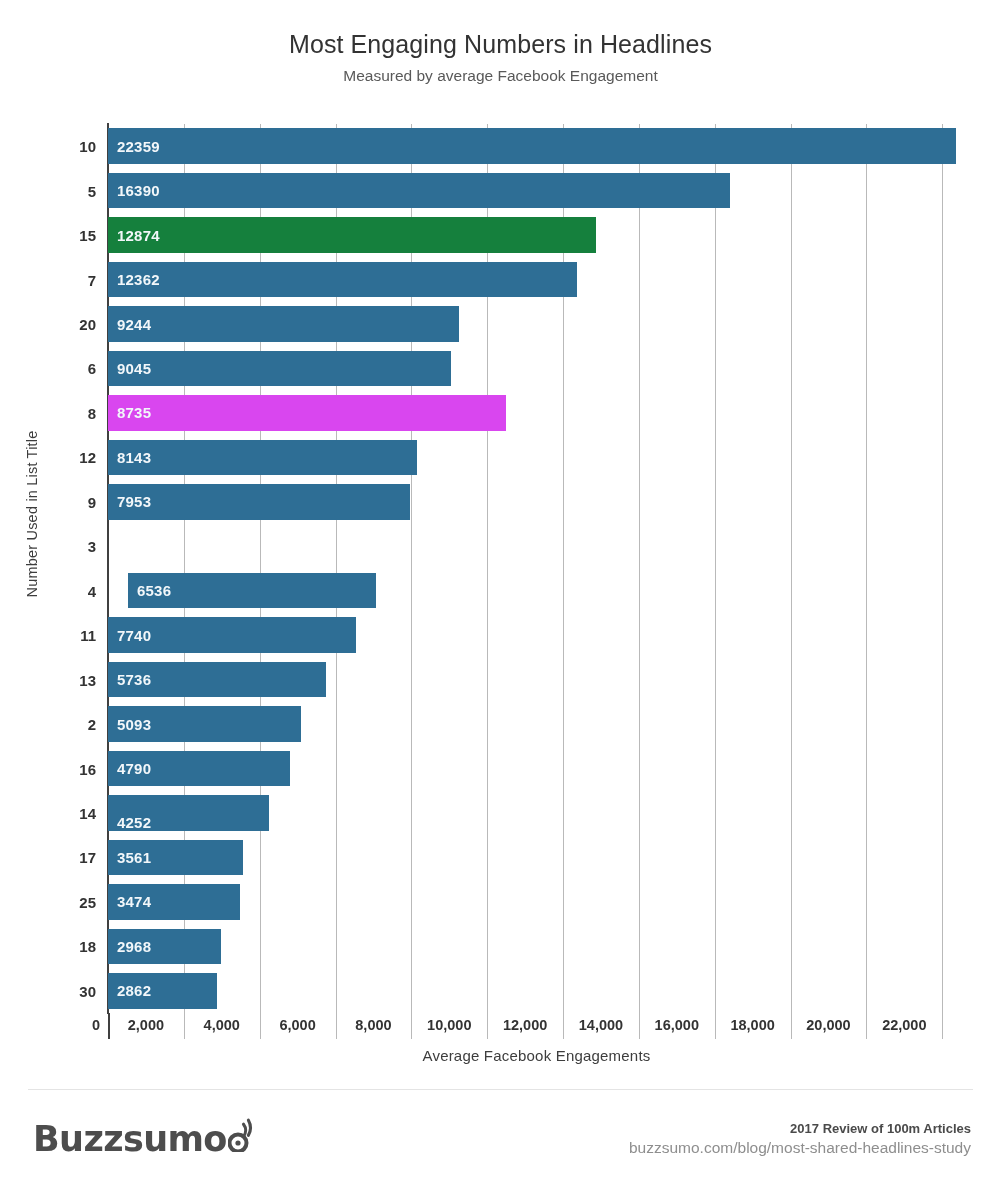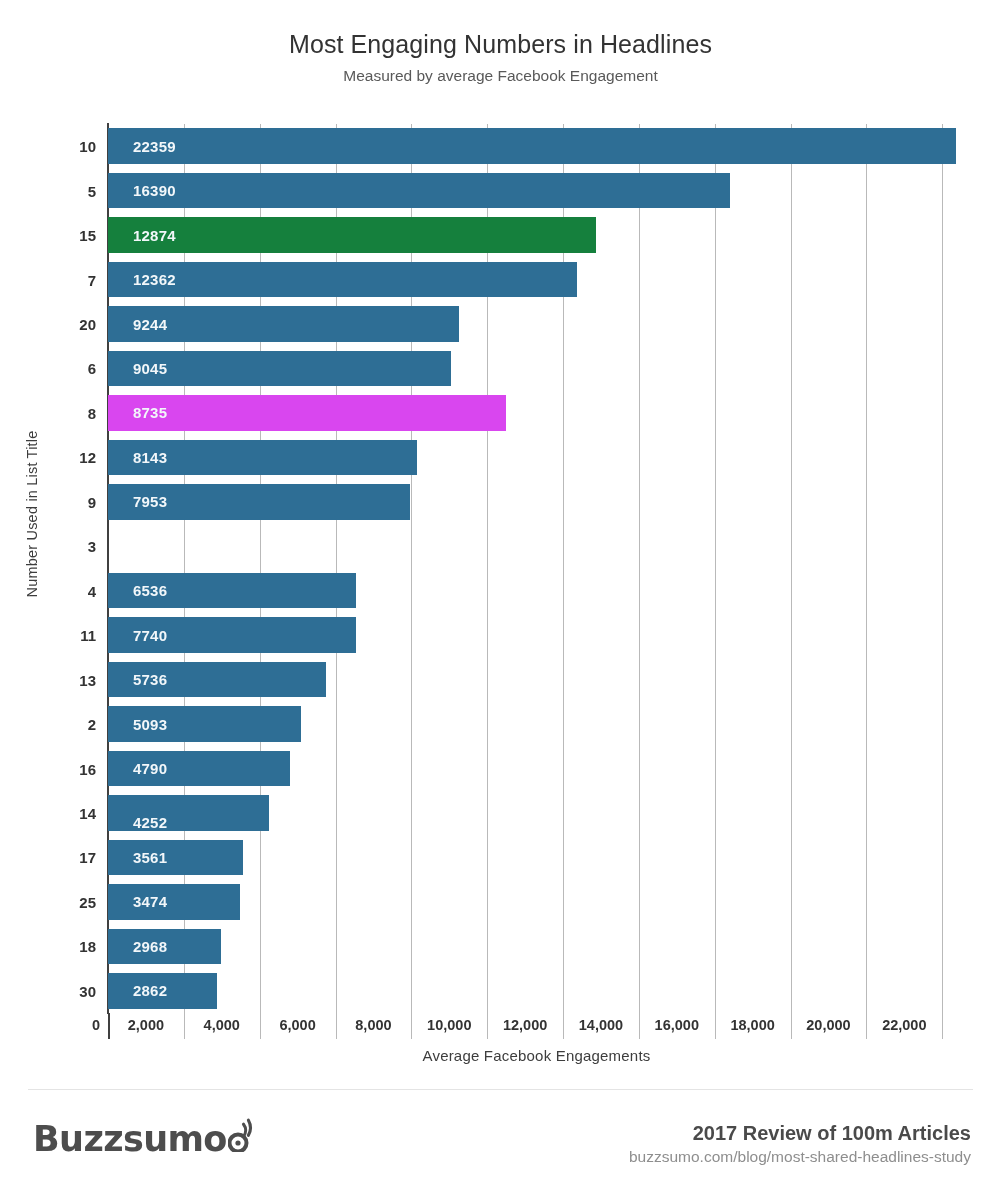--- a/index.html
+++ b/index.html
@@ -105,21 +105,20 @@
     display: flex;
     align-items: center;
   }
   .bar {
     height: 100%;
     background: #2e6e95;
     position: relative;
     display: flex;
     align-items: center;
     box-sizing: border-box;
-    padding-left: 16px;
   }
   .bar-label {
     color: #f2f7fa;
     font-size: 15px;
     font-weight: 700;
     padding-left: 9px;
     white-space: nowrap;
     letter-spacing: 0.2px;
   }
 
@@ -214,21 +213,21 @@
     margin-left: 1px;
     margin-bottom: 1px;
   }
   .footer-right {
     position: absolute;
     right: 30px;
     top: 20px;
     text-align: right;
   }
   .footer-line1 {
-    font-size: 20px;
+    font-size: 13px;
     font-weight: 700;
     color: #4a4a4a;
     line-height: 1.35;
     white-space: nowrap;
   }
   .footer-line2 {
     font-size: 15.5px;
     font-weight: 400;
     color: #8e8e8e;
     line-height: 1.35;
@@ -325,21 +324,21 @@
         <div class="row" style="top: 315.595px; height: 35.56px;">
           <div class="bar" style="width: 308.785px; background: rgb(46, 110, 149);">
             <span class="bar-label" style="color: rgb(242, 247, 250);">8143</span>
           </div>
         </div>
         <div class="row" style="top: 360.045px; height: 35.56px;">
           <div class="bar" style="width: 301.581px; background: rgb(46, 110, 149);">
             <span class="bar-label" style="color: rgb(242, 247, 250);">7953</span>
           </div>
         </div>
-        <div class="row" style="top: 448.945px; height: 35.56px;">
+        <div class="row" style="top: 448.945px; height: 35.56px; margin-left: 20px;">
           <div class="bar" style="width: 247.847px; background: rgb(46, 110, 149);">
             <span class="bar-label" style="color: rgb(242, 247, 250);">6536</span>
           </div>
         </div>
         <div class="row" style="top: 493.395px; height: 35.56px;">
           <div class="bar" style="width: 247.506px; background: rgb(46, 110, 149);">
             <span class="bar-label" style="color: rgb(242, 247, 250);">7740</span>
           </div>
         </div>
         <div class="row" style="top: 537.845px; height: 35.56px;">

